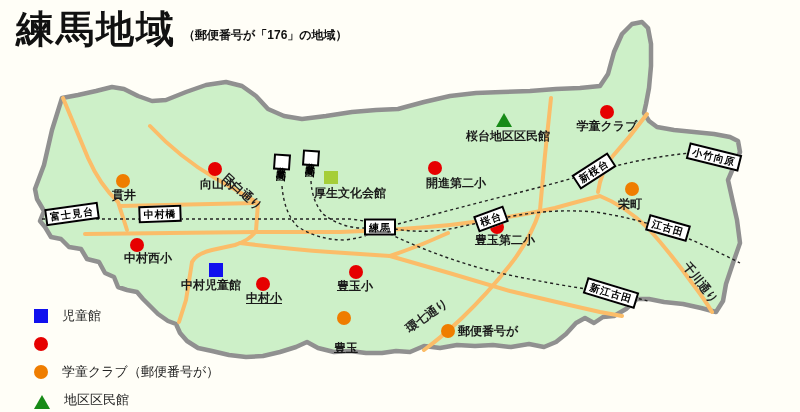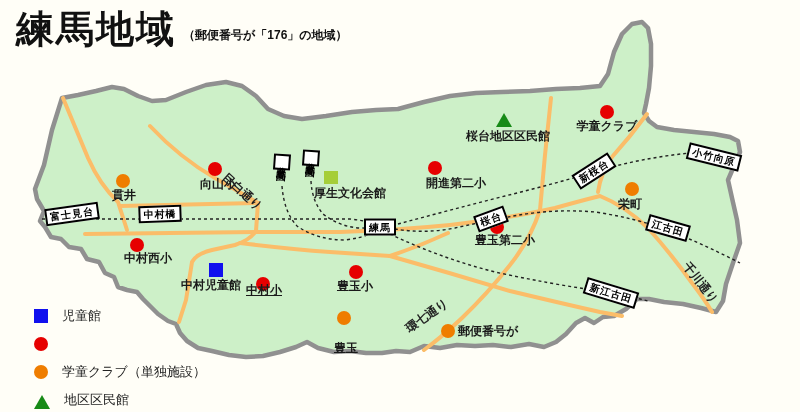--- a/index.html
+++ b/index.html
@@ -93,21 +93,21 @@
 <span class="mk mk-red" style="left:208px;top:162px;"></span>
 <span class="flabel" style="left:218px;top:178px;">向山小</span>
 
 <span class="mk mk-red" style="left:130px;top:238px;"></span>
 <span class="flabel" style="left:148px;top:252px;">中村西小</span>
 
 <span class="mk mk-blue" style="left:209px;top:263px;"></span>
 <span class="flabel" style="left:211px;top:279px;">中村児童館</span>
 
 <span class="mk mk-red" style="left:256px;top:277px;"></span>
-<span class="flabel" style="left:264px;top:284px;text-decoration:underline;">中村小</span>
+<span class="flabel" style="left:264px;top:292px;text-decoration:underline;">中村小</span>
 
 <span class="mk mk-red" style="left:349px;top:265px;"></span>
 <span class="flabel" style="left:355px;top:280px;">豊玉小</span>
 
 <span class="mk mk-orange" style="left:337px;top:311px;"></span>
 <span class="flabel" style="left:346px;top:342px;">豊玉</span>
 
 <span class="mk mk-orange" style="left:441px;top:324px;"></span>
 <span class="flabel noctr" style="left:458px;top:325px;">郵便番号が</span>
 
@@ -124,21 +124,21 @@
 <span class="flabel" style="left:630px;top:198px;">栄町</span>
 
 <span class="mk mk-tri" style="left:496px;top:113px;"></span>
 <span class="flabel" style="left:508px;top:130px;">桜台地区区民館</span>
 
 <span class="mk mk-yg" style="left:324px;top:171px;"></span>
 <span class="flabel" style="left:350px;top:187px;">厚生文化会館</span>
 
 <span class="station" style="left:72px;top:214px;transform:translate(-50%,-50%) rotate(-8deg);">富士見台</span>
 <span class="station" style="left:160px;top:214px;transform:translate(-50%,-50%) rotate(-2deg);">中村橋</span>
-<span class="station" style="left:380px;top:227px;transform:translate(-50%,-50%);">練馬</span>
+<span class="station" style="left:380px;top:227px;transform:translate(-50%,-50%);text-decoration:underline;">練馬</span>
 <span class="station" style="left:491px;top:219px;transform:translate(-50%,-50%) rotate(-20deg);">桜台</span>
 <span class="station vert" style="left:282px;top:162px;transform:translate(-50%,-50%) rotate(4deg);">豊島園</span>
 <span class="station vert" style="left:311px;top:158px;transform:translate(-50%,-50%) rotate(4deg);">豊島園</span>
 <span class="station" style="left:594px;top:171px;transform:translate(-50%,-50%) rotate(-33deg);">新桜台</span>
 <span class="station" style="left:714px;top:157px;transform:translate(-50%,-50%) rotate(14deg);">小竹向原</span>
 <span class="station" style="left:668px;top:228px;transform:translate(-50%,-50%) rotate(16deg);">江古田</span>
 <span class="station" style="left:611px;top:293px;transform:translate(-50%,-50%) rotate(17deg);">新江古田</span>
 
 <span class="roadlabel" style="left:242px;top:192px;transform:translate(-50%,-50%) rotate(42deg);">目白通り</span>
 <span class="roadlabel" style="left:427px;top:316px;transform:translate(-50%,-50%) rotate(-35deg);">環七通り</span>
@@ -146,18 +146,18 @@
 
 <div class="legend-row" style="top:306px;">
   <span class="legend-marker lg-blue"></span>
   <span class="legend-label">児童館</span>
 </div>
 <div class="legend-row" style="top:334px;">
   <span class="legend-marker lg-red"></span>
 </div>
 <div class="legend-row" style="top:362px;">
   <span class="legend-marker lg-orange"></span>
-  <span class="legend-label">学童クラブ（単独施設）</span>
+  <span class="legend-label">学童クラブ（郵便番号が）</span>
 </div>
 <div class="legend-row" style="top:389px;align-items:flex-end;">
   <span class="legend-marker lg-tri"></span>
   <span class="legend-label">地区区民館</span>
 </div>
 
 </body></html>

